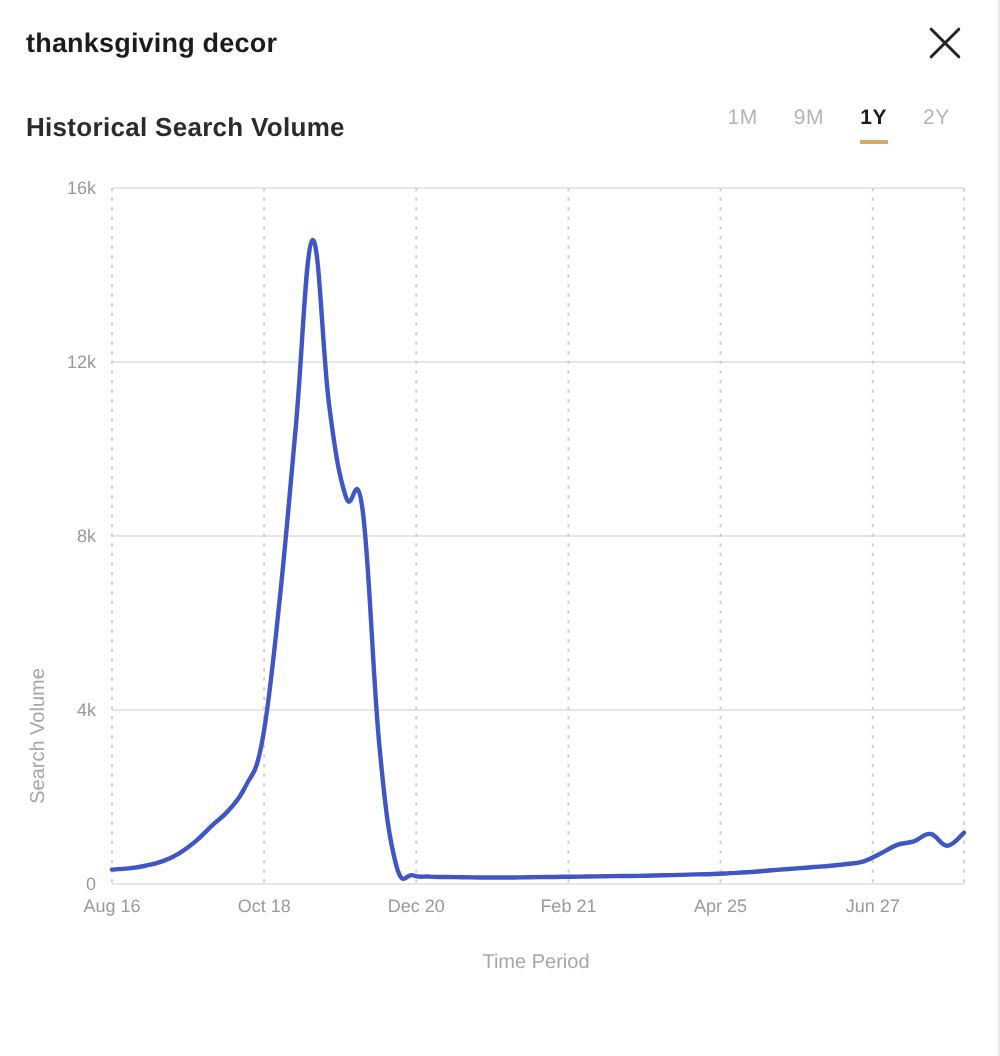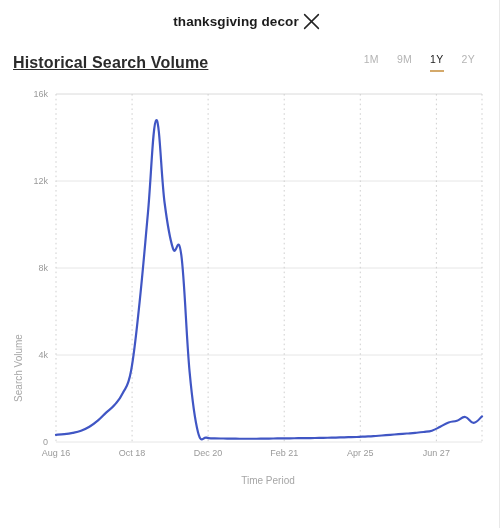--- a/index.html
+++ b/index.html
@@ -21,21 +21,21 @@
     box-sizing: border-box;
     border-right: 1px solid #e9e9e9;
     position: relative;
   }
 
   
   .header {
     height: 42px;
     display: flex;
     align-items: center;
-    justify-content: center;
+    justify-content: space-between;
     padding: 0 16px 0 13px;
     box-sizing: border-box;
   }
   .header-title {
     font-size: 13.5px;
     font-weight: bold;
     color: #1c1c1c;
     letter-spacing: 0.1px;
     white-space: nowrap;
   }
@@ -54,45 +54,44 @@
   .subheader {
     height: 30px;
     display: flex;
     align-items: center;
     justify-content: space-between;
     padding: 0 24px 0 13px;
     box-sizing: border-box;
     margin-top: 6px;
   }
   .section-title {
-    font-size: 16px;
+    font-size: 13px;
     font-weight: bold;
     color: #2b2b2b;
     letter-spacing: 0.15px;
     white-space: nowrap;
-    text-decoration: underline;
   }
   .range-tabs {
     display: flex;
     align-items: flex-end;
     gap: 18px;
     margin-left: 18px;
   }
   .range-tab {
     font-size: 10.5px;
     color: #b4b4b4;
     letter-spacing: 0.3px;
     cursor: pointer;
     padding-bottom: 5px;
     border-bottom: 2px solid transparent;
     line-height: 1;
   }
   .range-tab.active {
     color: #1c1c1c;
-    font-weight: normal;
+    font-weight: bold;
     border-bottom-color: #d4a96a;
   }
 
   
   .chart-wrap {
     position: relative;
     width: 500px;
     height: 440px;
   }
   .chart-svg {

